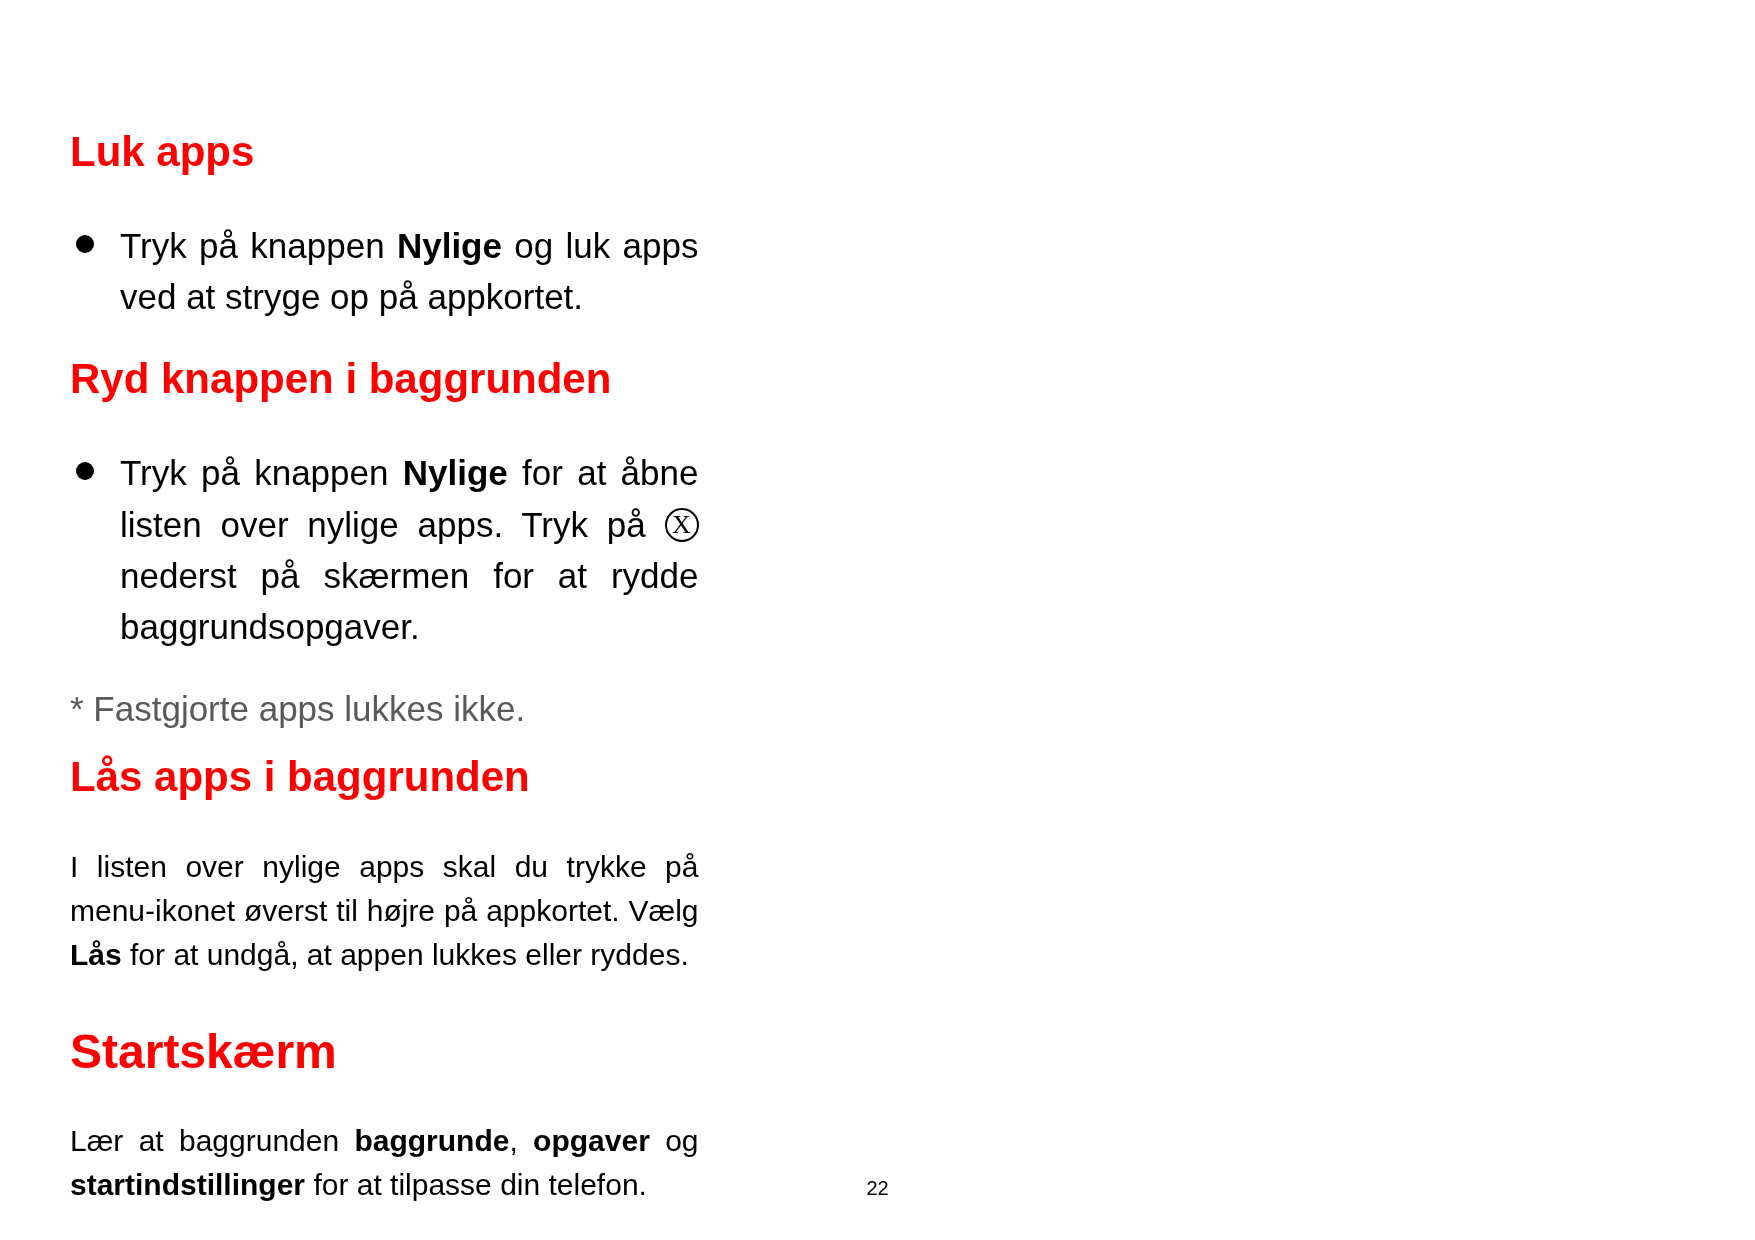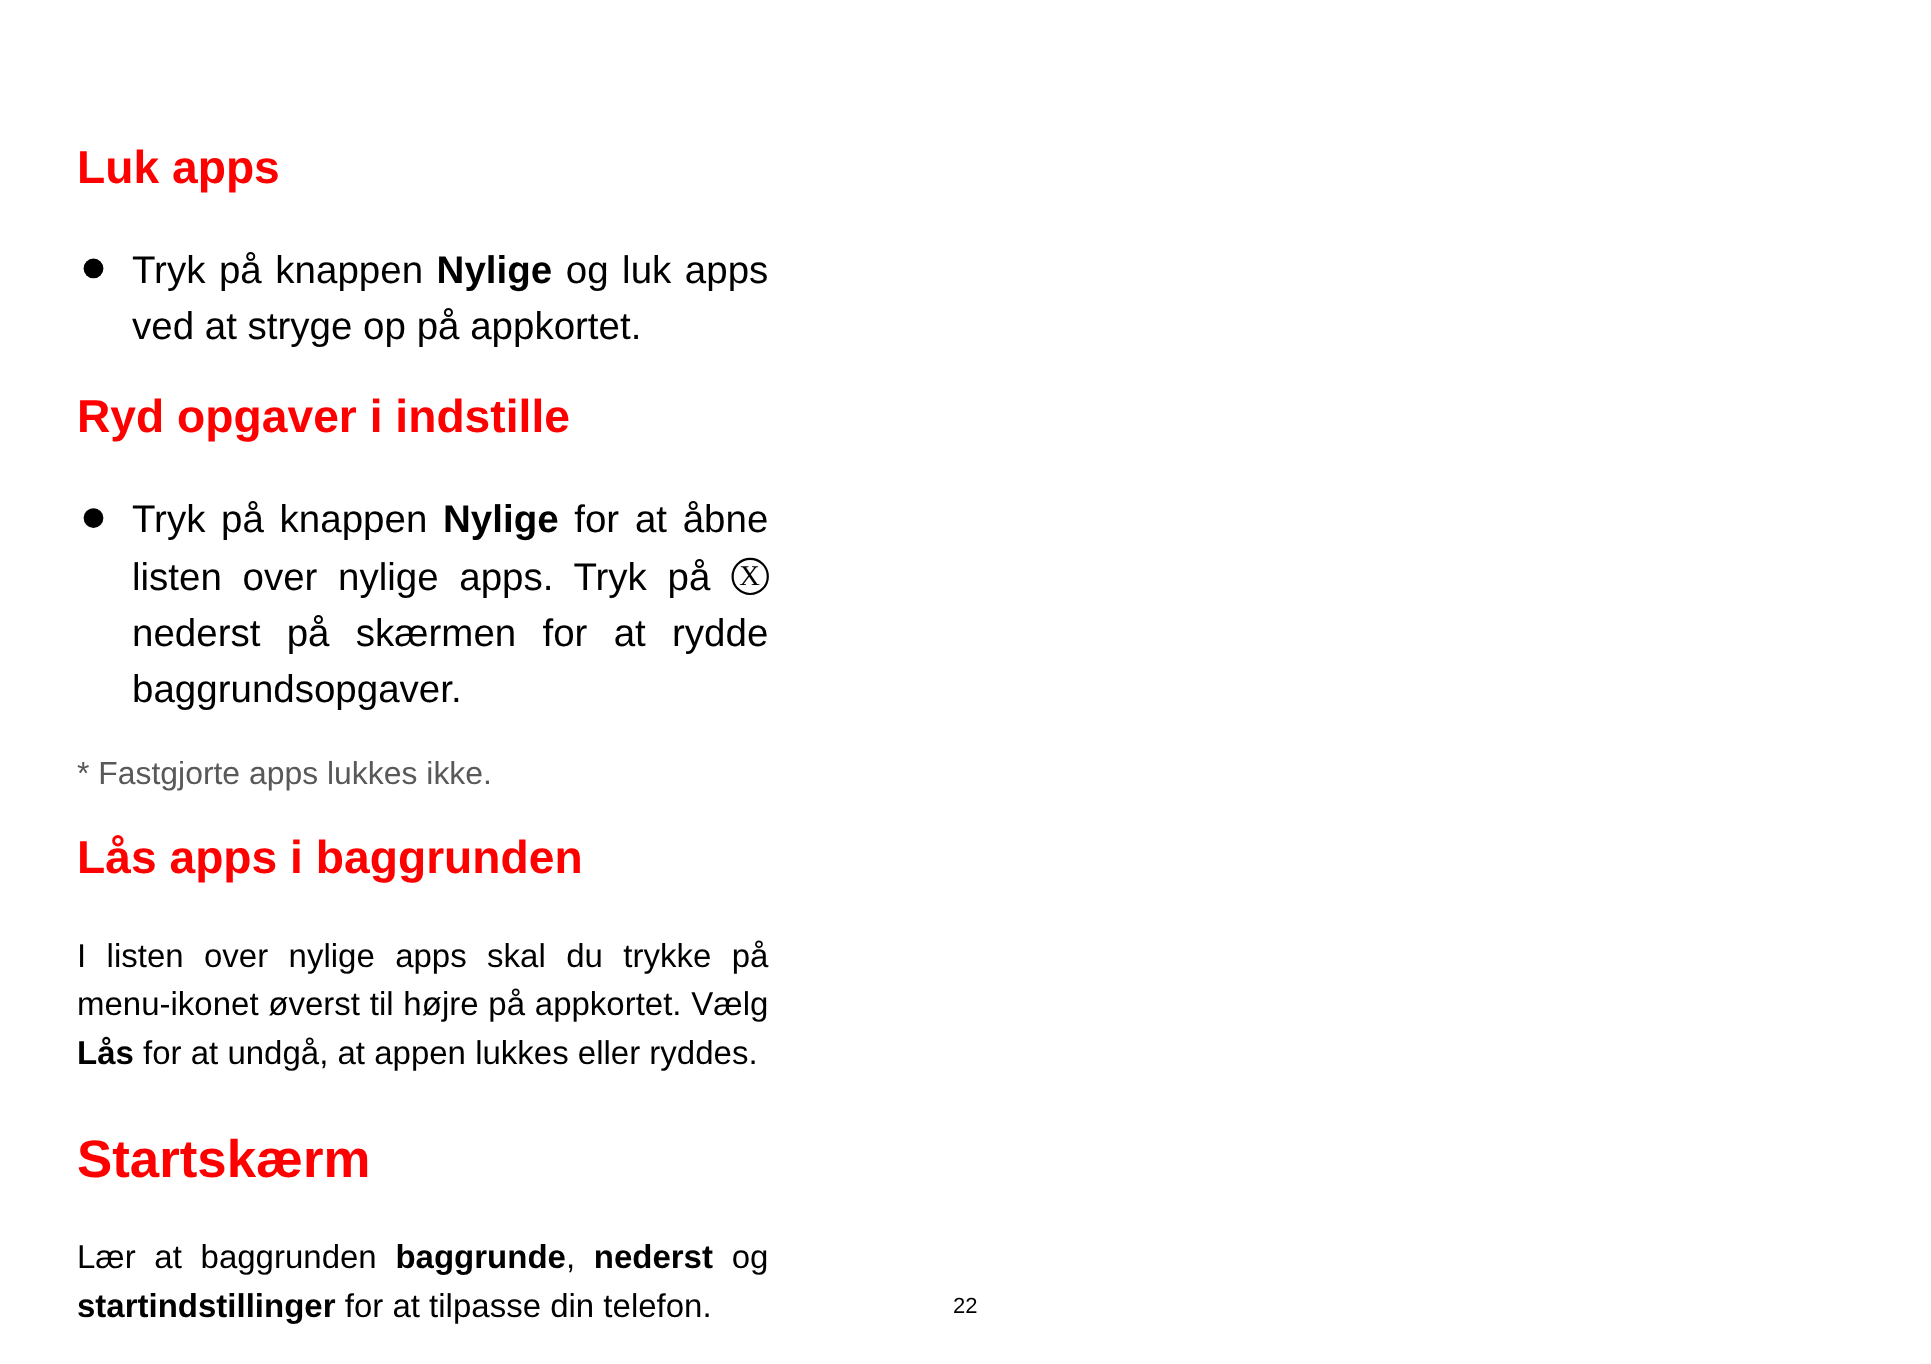--- a/index.html
+++ b/index.html
@@ -43,25 +43,25 @@
       border:2px solid #000;
       border-radius:50%;
       font-family: "Times New Roman", serif;
       font-size:26px;
       line-height:1;
       vertical-align:middle;
       position:relative; top:-2px;
       user-select:none;
     }
     .footnote {
-      font-size:29px;
+      font-size:35px;
       color:#595959;
       line-height:1.47;
       text-align:justify;
-      margin:6px 0 28px 0;
+      margin:6px 0 16px 0;
     }
     .para {
       font-size:30px;
       line-height:1.47;
       text-align:justify;
       margin-bottom:30px;
     }
     .pagenum {
       position:absolute;
       bottom:40px;
@@ -79,38 +79,38 @@
 <div class="page">
 
   <div class="h2">Luk apps</div>
 
   <ul>
     <li class="bullet ll">
       <span>Tryk på knappen </span><b>Nylige</b><span> og luk apps ved at stryge op på appkortet.</span>
     </li>
   </ul>
 
-  <div class="h2" style="margin-top:20px;">Ryd opgaver i indstille</div>
+  <div class="h2" style="margin-top:20px;">Ryd knappen i baggrunden</div>
 
   <ul>
 
     <li class="bullet ll">
       <span>Tryk på knappen </span><b>Nylige</b><span> for at åbne listen over nylige apps. Tryk på </span><span class="circ-x">X</span><span> nederst på skærmen for at rydde baggrundsopgaver.</span>
     </li>
   </ul>
 
   <div class="footnote">* Fastgjorte apps lukkes ikke.</div>
 
   <div class="h2">Lås apps i baggrunden</div>
 
   <div class="para ll">
     <span>I listen over nylige apps skal du trykke på menu-ikonet øverst til højre på appkortet. Vælg </span><b>Lås</b><span> for at undgå, at appen lukkes eller ryddes.</span>
   </div>
 
   <div class="h1">Startskærm</div>
 
   <div class="para ll">
-    <span>Lær at baggrunden </span><b>baggrunde</b><span>, </span><b>nederst</b><span> og </span><b>startindstillinger</b><span> for at tilpasse din telefon.</span>
+    <span>Lær at baggrunden </span><b>baggrunde</b><span>, </span><b>opgaver</b><span> og </span><b>startindstillinger</b><span> for at tilpasse din telefon.</span>
   </div>
 
 </div>
 
 <div class="pagenum">22</div>
 
 </body></html>

